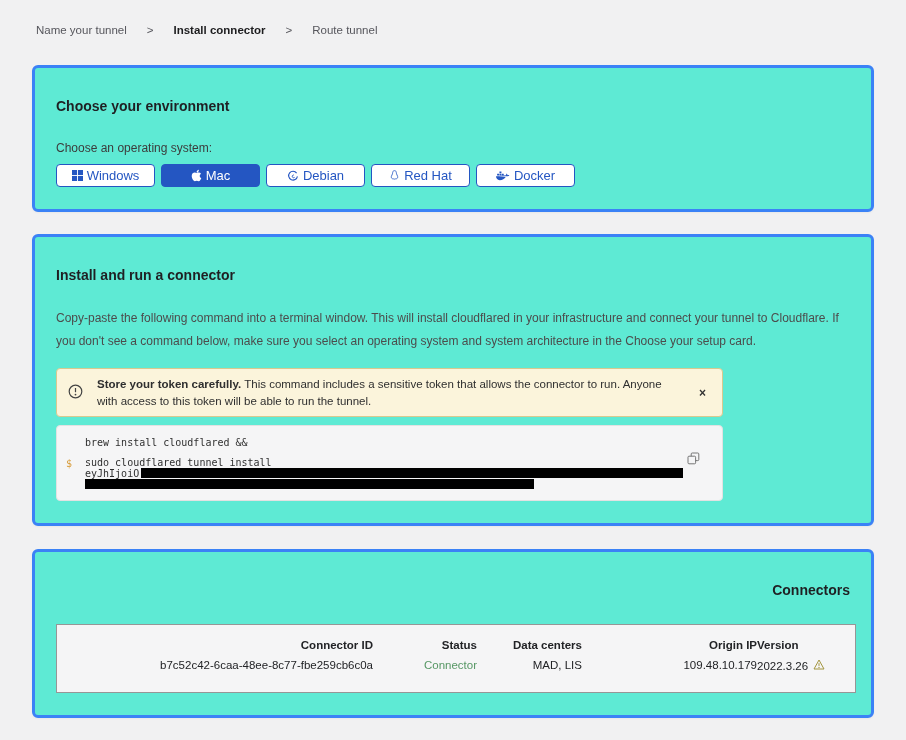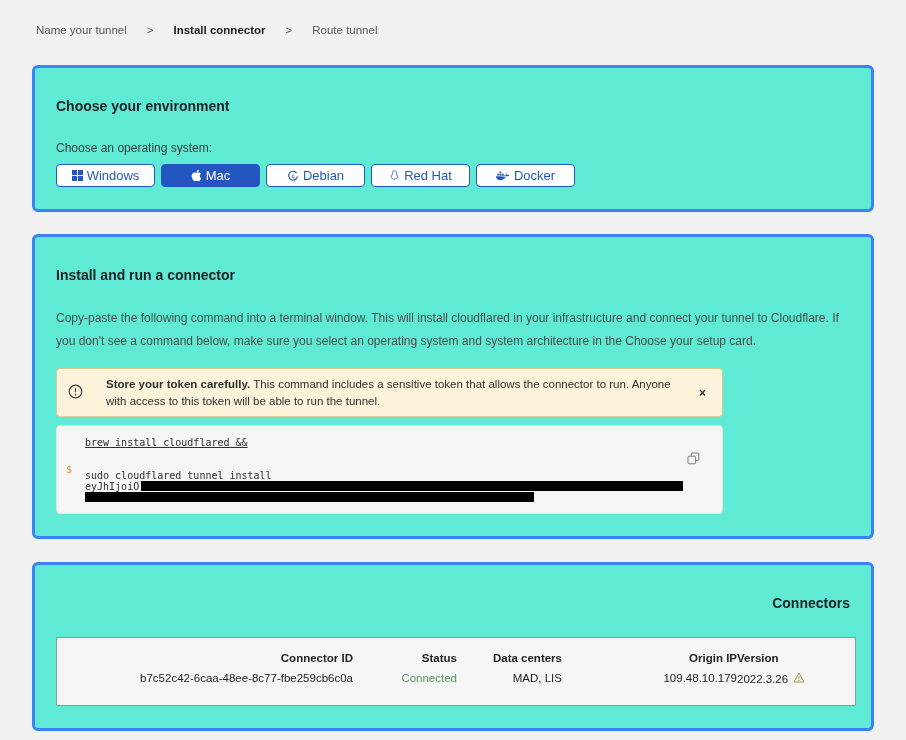--- a/index.html
+++ b/index.html
@@ -67,21 +67,21 @@
   }
   .warning-banner {
     margin-top: 15px;
     width: 667px;
     min-height: 46px;
     background: var(--warning-bg, #fbf4db);
     border: 1px solid var(--warning-border, #d8c98f);
     border-radius: 4px;
     display: flex;
     align-items: flex-start;
-    gap: 23px;
+    gap: 14px;
     padding: 6px 12px 6px 11px;
     font-size: 11.5px;
     line-height: 17px;
     color: #2f2f2f;
   }
   .warning-banner .alert-icon { margin-top: 9px; flex: 0 0 auto; }
   .warning-text { flex: 1 1 auto; padding-top: 1px; max-width: 585px; }
   .warning-text strong { margin-right: 3px; }
   .close-btn {
     margin-left: auto; align-self: center;
@@ -99,40 +99,40 @@
     display: flex;
     align-items: center;
     position: relative;
     font-family: "DejaVu Sans Mono", monospace;
     font-size: 10px;
     color: #303030;
   }
   .prompt { color: var(--prompt-orange, #d79b3a); width: 19px; flex: 0 0 auto; }
   .code-lines { flex: 1 1 auto; }
   .code-line { line-height: 11px; white-space: pre; }
-  .code-line.first { margin-bottom: 22px; text-decoration: underline; }
+  .code-line.first { margin-bottom: 9px; }
   .token-line { display: flex; align-items: flex-start; }
   .redact-bar { background: #000000; height: 10px; }
   .bar1 { width: 542px; margin-left: 2px; }
   .bar2 { width: 449px; }
   .copy-btn {
     position: absolute; right: 22px; top: 26px;
     background: none; border: none; cursor: pointer; padding: 0;
     color: #767676;
   }
 
   
   .connectors-table {
     margin-top: 26px;
     width: 800px;
     background: #f5f5f6;
     border: 1px solid #969696;
     padding: 14px 20px 20px 52px;
   }
-  .t-row { display: flex; font-size: 11.5px; color: #222326; }
+  .t-row { display: flex; font-size: 11.5px; color: #222326; margin-left: 20px; }
   .t-row.header { font-weight: 700; }
   .t-row.values { margin-top: 8px; }
   .t-cell { flex: 0 0 auto; }
   .c-id { width: 244px; }
   .c-status { width: 104px; }
   .c-dc { width: 105px; }
   .c-ip { width: 175px; }
   .c-version { flex: 1 1 auto; display: flex; align-items: center; gap: 5px; }
   .status-connected { color: var(--status-green, #569764); }
 </style>
@@ -255,21 +255,21 @@
     <div class="connectors-table">
       <div class="t-row header">
         <div class="t-cell c-id">Connector ID</div>
         <div class="t-cell c-status">Status</div>
         <div class="t-cell c-dc">Data centers</div>
         <div class="t-cell c-ip">Origin IP</div>
         <div class="t-cell c-version">Version</div>
       </div>
       <div class="t-row values">
         <div class="t-cell c-id">b7c52c42-6caa-48ee-8c77-fbe259cb6c0a</div>
-        <div class="t-cell c-status status-connected">Connected</div>
+        <div class="t-cell c-status status-connected">Connector</div>
         <div class="t-cell c-dc">MAD, LIS</div>
         <div class="t-cell c-ip">109.48.10.179</div>
         <div class="t-cell c-version">
           <span>2022.3.26</span>
           <span>
             <svg width="12" height="11" viewBox="0 0 12 11">
                 <path d="M6 1 L11 10 H1 Z" fill="none" stroke="#a3953f" stroke-width="1"></path>
                 <line x1="6" y1="4.2" x2="6" y2="6.9" stroke="#a3953f" stroke-width="1"></line>
                 <circle cx="6" cy="8.4" r="0.7" fill="#a3953f"></circle>
               </svg>

